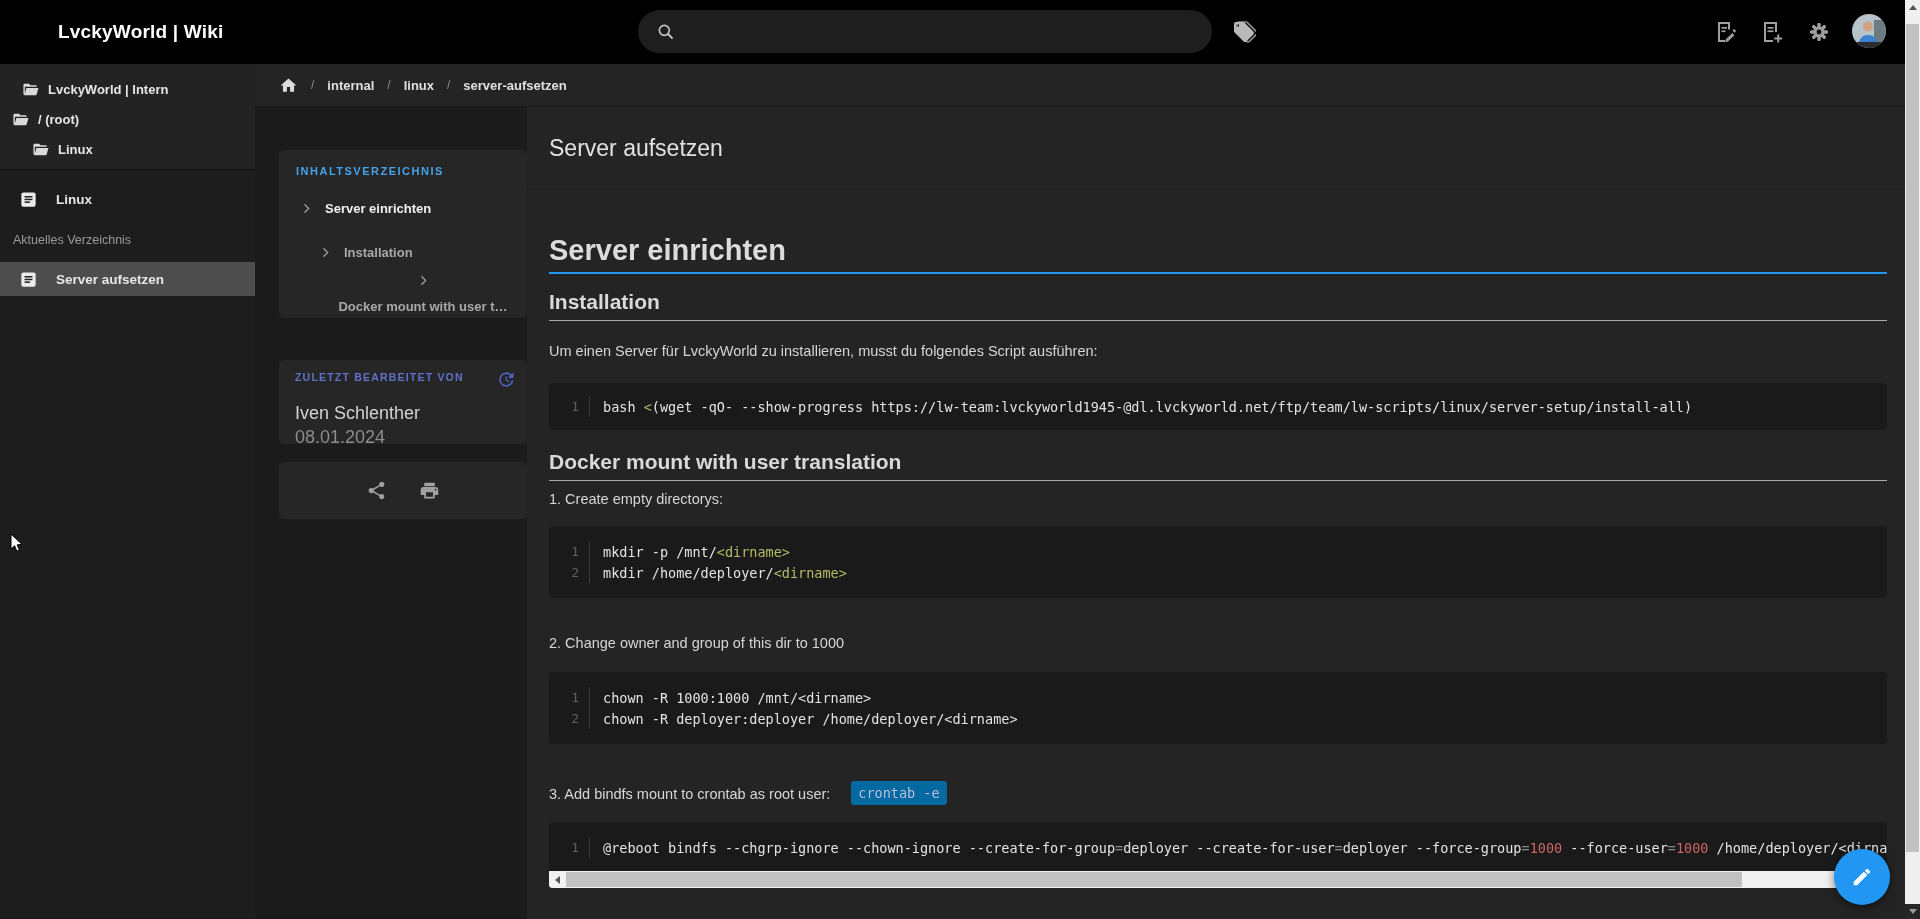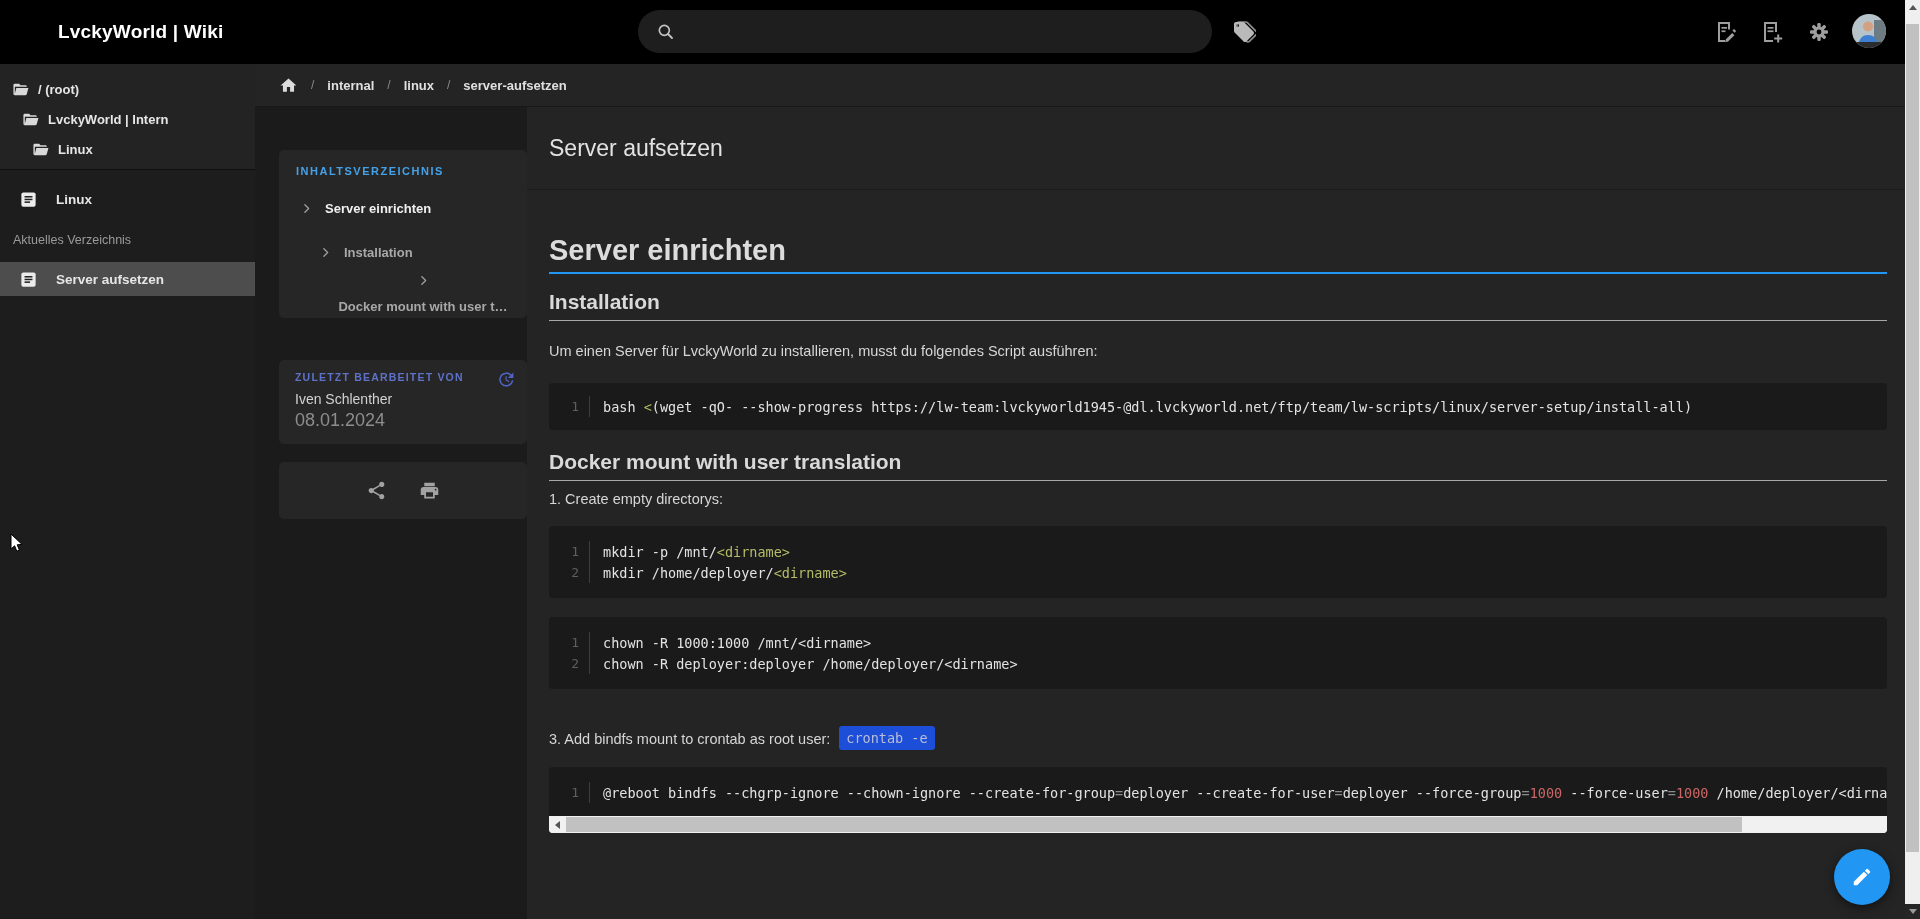--- a/index.html
+++ b/index.html
@@ -52,40 +52,40 @@
   .card { position:absolute; left:24px; width:248px; background:#262626; border-radius:5px; }
   .toc-card { top:31px; height:168px; }
   .toc-label { padding:15px 0 0 17px; font-size:11px; font-weight:bold; letter-spacing:1.5px; color:#45a2e8; }
   .toc-items { position:absolute; top:36px; left:0; right:0; }
   .toc-row { height:44px; display:flex; align-items:center; gap:12px; cursor:pointer; }
   .toc-row .lv0 { color:#f0f0f0; font-size:13px; font-weight:bold; }
   .toc-row .lv1 { color:#a8a8a8; font-size:13px; font-weight:bold; }
   .meta-card { top:241px; height:84px; padding:11px 16px; }
   .meta-label { font-size:10.5px; font-weight:bold; letter-spacing:1.2px; color:#5e72c9; }
   .meta-history { position:absolute; right:12px; top:10px; }
-  .meta-name { margin-top:8px; color:#d2d2d2; font-size:14px; }
+  .meta-name { margin-top:20px; color:#d2d2d2; font-size:18px; }
   .meta-date { margin-top:3px; color:#8d8d8d; font-size:18px; }
   .share-card { top:343px; height:57px; display:flex; align-items:center; justify-content:center; gap:27px; }
   .share-card .iconbtn { position:static; }
 
   
   .article { position:absolute; left:272px; top:0; width:1378px; height:812px; background:#242424; overflow:hidden; }
   .article-header { height:83px; display:flex; align-items:center; padding-left:22px; border-bottom:1px solid #1c1c1c; }
   .page-title { color:#e2e2e2; font-size:23px; font-weight:normal; }
   .article-body { padding:44px 18px 0 22px; }
   h1.doc { font-size:29px; line-height:32px; font-weight:bold; color:#dcdcdc; padding-bottom:6px; border-bottom:2px solid #2196f3; }
   h2.doc { font-size:21px; line-height:24px; font-weight:bold; color:#d9d9d9; padding-bottom:6px; border-bottom:1px solid #a8a8a8; }
   #h2-installation { margin-top:16px; }
   #h2-docker { margin-top:20px; }
   p.doc { font-size:14.5px; line-height:20px; color:#d6d6d6; }
   .p-intro { margin-top:20px; }
   .p-step1 { margin-top:8px; }
   .p-step2 { margin-top:35px; }
   .p-step3 { margin-top:38px; }
-  .inline-code { display:inline-block; font-family:"DejaVu Sans Mono", monospace; font-size:13.5px; background:#1d4ed8; color:#b9bdd8; padding:2px 7px; border-radius:3px; margin-left:5px; position:relative; top:-1px; }
+  .inline-code { display:inline-block; font-family:"DejaVu Sans Mono", monospace; font-size:13.5px; background:#0369a1; color:#b9bdd8; padding:2px 7px; border-radius:3px; margin-left:17px; position:relative; top:-1px; }
 
   .codeblock { background:#1a1a1a; border-radius:4px; padding:13px 0; overflow:hidden; }
   #code-0 { margin-top:22px; }
   #code-1 { margin-top:17px; padding:15px 0; }
   #code-2 { margin-top:19px; padding:15px 0; }
   #code-3 { margin-top:16px; padding:15px 0 0 0; }
   .cline { display:flex; align-items:center; height:21px; white-space:pre; overflow:hidden; }
   .ln { width:30px; flex:none; text-align:right; color:#5f5f5f; font-family:"DejaVu Sans Mono",monospace; font-size:13px; }
   .lsep { flex:none; width:0; height:21px; border-left:1px solid #3c3c3c; margin:0 13px 0 10px; }
   .ccode { font-family:"DejaVu Sans Mono",monospace; font-size:13.5px; color:#e3e3e3; white-space:pre; }
@@ -171,35 +171,35 @@
       <div class="tri-up"></div>
     </div>
   <div class="vs-thumb"></div>
   <div class="vs-down">
       <div class="tri-down"></div>
     </div>
 </div>
 
 <nav class="sidebar">
   <div class="tree-panel" id="tree">
+      <div class="tree-row" style="padding-left: 22px;">
+        <span>
+          <svg viewBox="0 0 24 24" width="17" height="17">
+            <path fill="#d9d9d9" d="M19 20H4c-1.1 0-2-.9-2-2V6c0-1.1.9-2 2-2h6l2 2h7c1.1 0 2 .9 2 2H4v10l2.1-8h17.1l-2.3 8.5c-.2.9-1 1.5-1.9 1.5z"></path>
+          </svg>
+        </span>
+        <span class="lbl">LvckyWorld | Intern</span>
+      </div>
       <div class="tree-row" style="padding-left: 12px;">
         <span>
           <svg viewBox="0 0 24 24" width="17" height="17">
             <path fill="#d9d9d9" d="M19 20H4c-1.1 0-2-.9-2-2V6c0-1.1.9-2 2-2h6l2 2h7c1.1 0 2 .9 2 2H4v10l2.1-8h17.1l-2.3 8.5c-.2.9-1 1.5-1.9 1.5z"></path>
           </svg>
         </span>
         <span class="lbl">/ (root)</span>
-      </div>
-      <div class="tree-row" style="padding-left: 22px;">
-        <span>
-          <svg viewBox="0 0 24 24" width="17" height="17">
-            <path fill="#d9d9d9" d="M19 20H4c-1.1 0-2-.9-2-2V6c0-1.1.9-2 2-2h6l2 2h7c1.1 0 2 .9 2 2H4v10l2.1-8h17.1l-2.3 8.5c-.2.9-1 1.5-1.9 1.5z"></path>
-          </svg>
-        </span>
-        <span class="lbl">LvckyWorld | Intern</span>
       </div>
       <div class="tree-row" style="padding-left: 32px;">
         <span>
           <svg viewBox="0 0 24 24" width="17" height="17">
             <path fill="#d9d9d9" d="M19 20H4c-1.1 0-2-.9-2-2V6c0-1.1.9-2 2-2h6l2 2h7c1.1 0 2 .9 2 2H4v10l2.1-8h17.1l-2.3 8.5c-.2.9-1 1.5-1.9 1.5z"></path>
           </svg>
         </span>
         <span class="lbl">Linux</span>
       </div>
     </div>
@@ -320,20 +320,21 @@
           </div>
 
         <h2 class="doc" id="h2-docker">Docker mount with user translation</h2>
         <p class="doc p-step1">1. Create empty directorys:</p>
 
         <div class="codeblock" id="code-1">
             <div class="cline"><span class="ln">1</span><span class="lsep"></span><span class="ccode"><span class="c-d">mkdir -p /mnt/</span><span class="c-g">&lt;dirname&gt;</span></span></div>
             <div class="cline"><span class="ln">2</span><span class="lsep"></span><span class="ccode"><span class="c-d">mkdir /home/deployer/</span><span class="c-g">&lt;dirname&gt;</span></span></div>
           </div>
 
+        <p class="doc p-step2">2. Change owner and group of this dir to 1000</p>
 
         <div class="codeblock" id="code-2">
             <div class="cline"><span class="ln">1</span><span class="lsep"></span><span class="ccode"><span class="c-d">chown -R 1000:1000 /mnt/&lt;dirname&gt;</span></span></div>
             <div class="cline"><span class="ln">2</span><span class="lsep"></span><span class="ccode"><span class="c-d">chown -R deployer:deployer /home/deployer/&lt;dirname&gt;</span></span></div>
           </div>
 
         <p class="doc p-step3">
           <span>3. Add bindfs mount to crontab as root user:</span>
           <span class="inline-code">crontab -e</span>
         </p>

